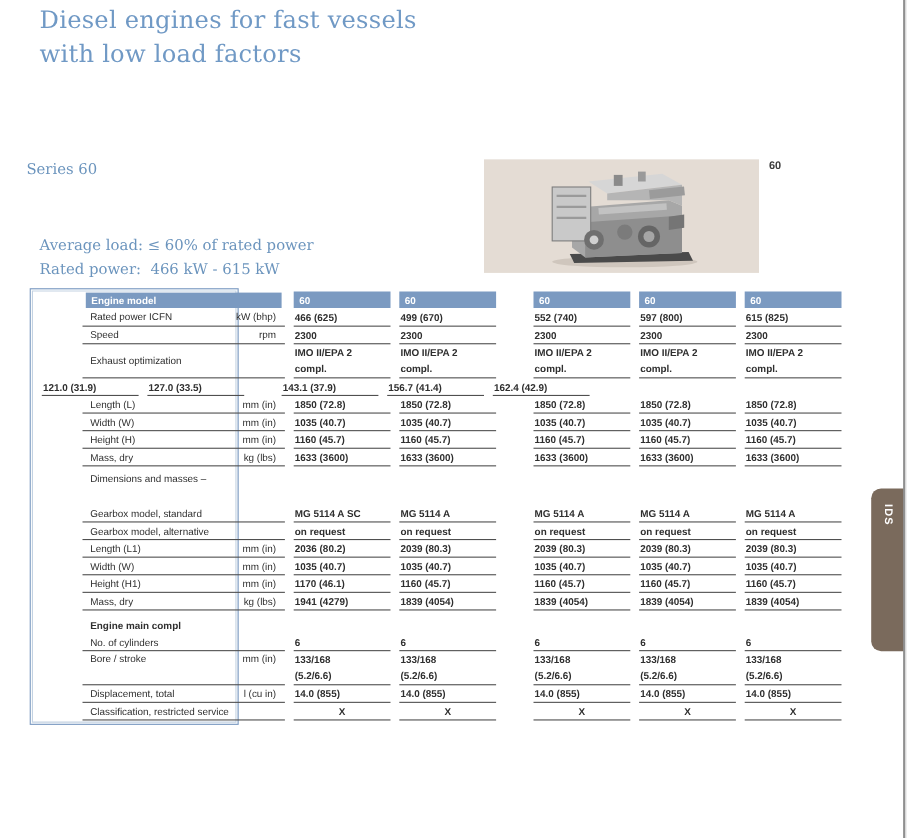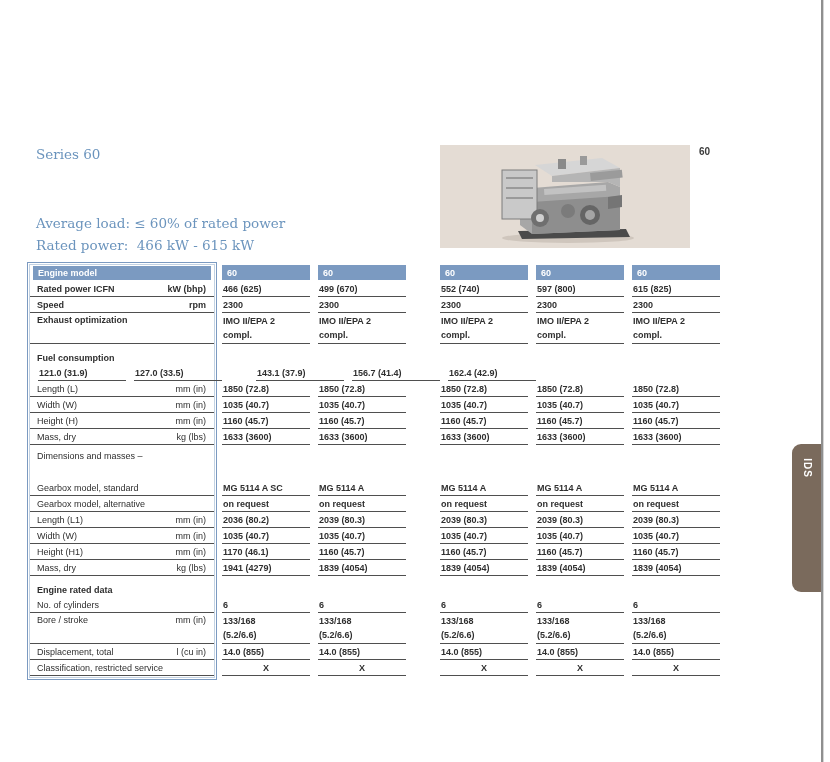--- a/index.html
+++ b/index.html
@@ -2,21 +2,21 @@
 <html><head>
 <meta charset="utf-8">
 <style>
   html,body{margin:0;padding:0;background:#ffffff;}
   .page{position:relative;width:830px;height:762px;background:#ffffff;overflow:hidden;
         font-family:"Liberation Sans",sans-serif;}
 
   
   .doc-title{position:absolute;left:36px;top:3px;font-family:"DejaVu Serif",serif;
              font-size:22px;line-height:31px;font-weight:400;color:#7099c5;letter-spacing:.2px;}
-  .series-label{position:absolute;left:36px;top:146px;font-family:"DejaVu Serif",serif;
+  .series-label{position:absolute;left:24px;top:146px;font-family:"DejaVu Serif",serif;
                 font-size:13.5px;color:#6b94bd;}
   .lead-lines{position:absolute;left:36px;top:212px;font-family:"DejaVu Serif",serif;
               font-size:13.5px;line-height:22px;color:#6b94bd;}
 
   
   .photo{position:absolute;left:440px;top:145px;width:250px;height:103px;background:#e4dcd4;}
   .photo-caption{position:absolute;left:699px;top:146px;font-size:10px;font-weight:700;color:#3c3c3c;}
 
   
   .side-tab{position:absolute;left:792px;top:444px;width:30px;height:148px;background:#7a6a5c;
@@ -26,50 +26,54 @@
   .page-edge{position:absolute;left:821px;top:0;width:2px;height:762px;background:#8f8f8f;}
   .page-edge-light{position:absolute;left:823px;top:0;width:1px;height:762px;background:#d5d5d5;}
 
   
   #spec-table{position:absolute;left:30px;top:264px;width:700px;font-size:9px;color:#2f2f2f;}
   .label-outline{position:absolute;left:-3px;top:-2px;width:188px;height:calc(100% + 4px);
                  border:1px solid #7b9ac1;
                  box-shadow:inset 0 0 0 1px #ffffff, inset 0 0 0 2px #c3d2e2;
                  pointer-events:none;}
   .trow{display:flex;position:relative;}
-  .lcell,.lcell-h{width:184px;box-sizing:border-box;flex:0 0 184px;}
+  .lcell,.lcell-h{width:184px;box-sizing:border-box;flex:0 0 184px;margin-left:45px;}
   .lcell{display:flex;justify-content:space-between;align-items:flex-end;padding:0 8px 2px 7px;}
   .vcell{width:88px;flex:0 0 88px;margin-left:8px;box-sizing:border-box;display:flex;
          align-items:flex-end;padding:0 0 2px 1px;}
   .vcell.c3,.vcell-h.c3{margin-left:34px;}
   .trow.data{height:16px;}
   .data .lcell,.data2 .lcell,.data .vcell.filled,.data2 .vcell.filled{border-bottom:1px solid #4f4f4f;}
   .trow.data2{height:31px;}
   .data2 .lcell{align-items:flex-start;padding-top:2px;}
   .data2 .vcell{display:block;padding-top:1px;}
   .data2 .l{line-height:14px;}
   .trow.section{height:21px;}
   .section .lcell{align-items:flex-end;font-weight:700;}
   .trow.section2{height:35px;}
   .section2 .lcell{display:block;padding-top:4px;line-height:15px;font-weight:400;}
-  .bold .lcell{font-weight:700;}
+  .bold .lcell{font-weight:400;align-items:center;}
   .vcell,.vcell-h{font-weight:700;}
   .center .vcell{justify-content:center;padding-left:0;}
   .trow.header{height:17px;}
   .lcell-h{padding:2px 3px 1px 3px;}
   .hbar{height:100%;background:#7b9ac1;color:#ffffff;font-weight:700;display:flex;
         align-items:center;padding-left:5px;box-sizing:border-box;}
   .vcell-h{width:88px;flex:0 0 88px;margin-left:8px;margin-top:1px;height:15px;background:#7b9ac1;
            color:#ffffff;display:flex;align-items:center;padding-left:5px;box-sizing:border-box;}
 </style>
 </head>
 <body>
 
 <div class="page">
 
+  <div class="doc-title">
+    <div>Diesel engines for fast vessels</div>
+    <div>with low load factors</div>
+  </div>
 
   <div class="series-label">Series 60</div>
 
   <div class="lead-lines">
     <div>Average load: ≤ 60% of rated power</div>
     <div>Rated power:&nbsp; 466 kW - 615 kW</div>
   </div>
 
   <div class="photo">
     <svg width="250" height="103" viewBox="0 0 250 103">
@@ -170,25 +174,20 @@
         </div>
         <div class="vcell filled two">
           <div class="l">IMO II/EPA 2</div>
           <div class="l">compl.</div>
         </div>
         <div class="vcell filled two">
           <div class="l">IMO II/EPA 2</div>
           <div class="l">compl.</div>
         </div>
       </div>
-      <div class="trow section">
-        <div class="lcell">
-          <div>Fuel consumption</div>
-        </div>
-      </div>
       <div class="trow data">
         <div class="vcell filled">
           <div>121.0 (31.9)</div>
         </div>
         <div class="vcell filled">
           <div>127.0 (33.5)</div>
         </div>
         <div class="vcell filled c3">
           <div>143.1 (37.9)</div>
         </div>
@@ -407,21 +406,21 @@
         </div>
         <div class="vcell filled">
           <div>1839 (4054)</div>
         </div>
         <div class="vcell filled">
           <div>1839 (4054)</div>
         </div>
       </div>
       <div class="trow section">
         <div class="lcell">
-          <div>Engine rated data</div>
+          <div>Engine main compl</div>
         </div>
       </div>
       <div class="trow data">
         <div class="lcell">
           <div class="lab">No. of cylinders</div>
         </div>
         <div class="vcell filled">
           <div>6</div>
         </div>
         <div class="vcell filled">

